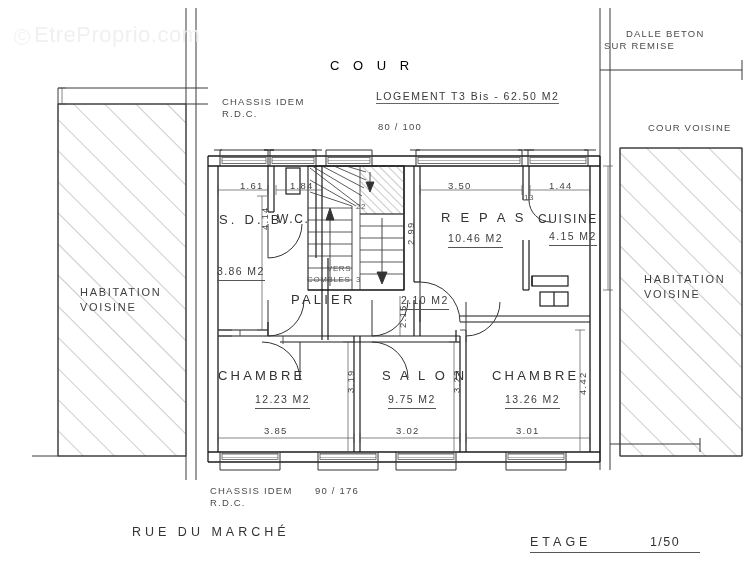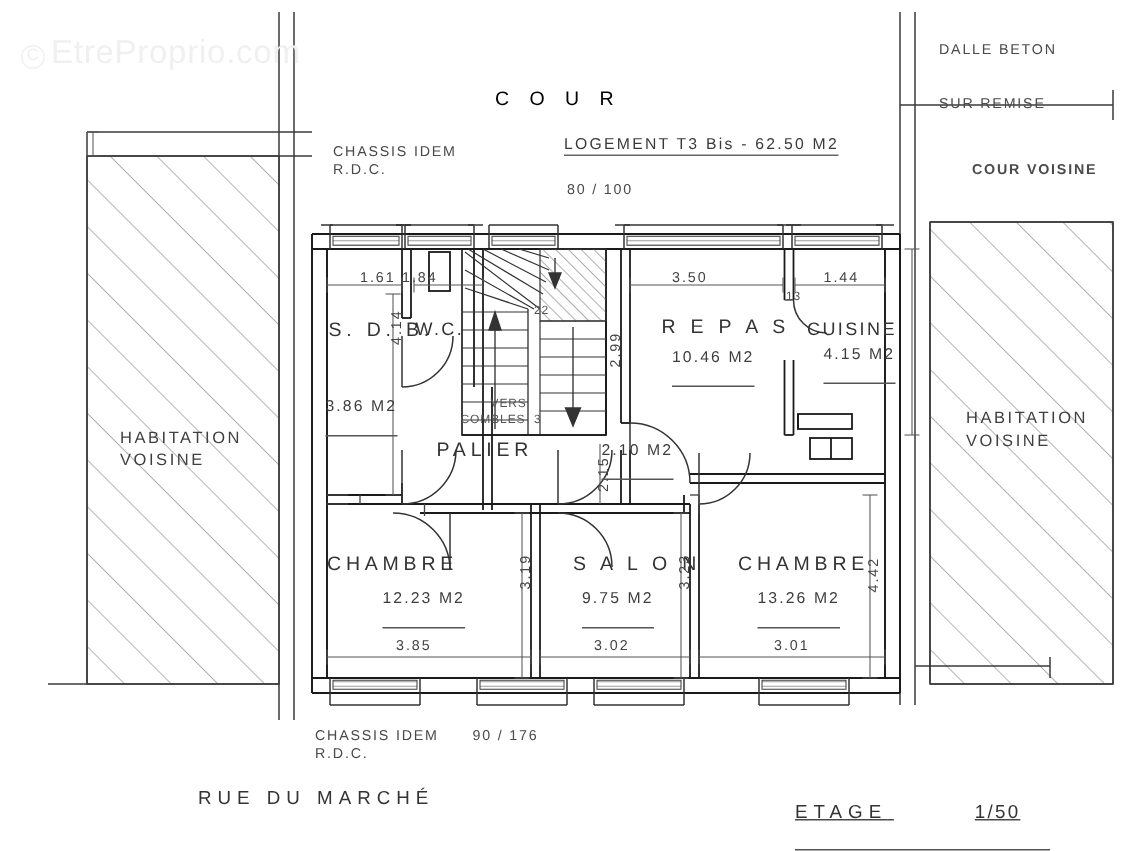--- a/index.html
+++ b/index.html
@@ -28,21 +28,21 @@
     font-size: 13px;
     letter-spacing: 3.2px;
     color: #333;
   }
   .room-name.small { font-size: 12px; letter-spacing: 1.6px; }
   .room-area {
     font-size: 10.5px;
     letter-spacing: 1.4px;
     color: #3d3d3d;
     border-bottom: 1px solid #555;
-    padding-bottom: 13px;
+    padding-bottom: 3px;
   }
   .dim {
     font-size: 9.5px;
     letter-spacing: 1.3px;
     color: #444;
   }
   .dim-v {
     font-size: 9.5px;
     letter-spacing: 1.3px;
     color: #444;
@@ -99,23 +99,22 @@
     border-radius: 50%;
     width: 16px; height: 16px;
     line-height: 13px;
     font-size: 11px;
     text-align: center;
     margin-right: 4px;
     vertical-align: 2px;
   }
   .etage-ul {
     border-bottom: 1.2px solid #555;
-    padding-bottom: 16px;
+    padding-bottom: 2px;
     display: inline-block;
-    text-decoration: underline;
   }
 </style>
 </head>
 <body>
 
 <svg id="plan" viewBox="0 0 753 567">
   <defs>
     <pattern id="hatch45" width="22" height="22" patternUnits="userSpaceOnUse" patternTransform="rotate(-45)">
       <line x1="0" y1="0" x2="0" y2="22" stroke="#9a9a9a" stroke-width="1"></line>
     </pattern>
@@ -461,37 +460,37 @@
 <div class="lbl title-big" style="left:330px; top:58px;">C O U R</div>
 
 <div class="lbl title-ul" style="left:376px; top:90px;">LOGEMENT   T3 Bis  -  62.50 M2</div>
 
 <div class="lbl note" style="left:378px; top:121px;">80 / 100</div>
 
 <div class="lbl note" style="left:222px; top:96px;">CHASSIS  IDEM</div>
 <div class="lbl note" style="left:222px; top:108px;">R.D.C.</div>
 
 <div class="lbl note" style="left:626px; top:28px;">DALLE   BETON</div>
-<div class="lbl note" style="left:626px; top:40px;margin-top:24px;">SUR   REMISE</div>
-
-<div class="lbl note" style="left:648px; top:108px;font-weight:bold;">COUR  VOISINE</div>
+<div class="lbl note" style="left:604px; top:40px;">SUR   REMISE</div>
+
+<div class="lbl note" style="left:648px; top:122px;">COUR  VOISINE</div>
 
 <div class="lbl zone" style="left:80px; top:285px;">HABITATION</div>
 <div class="lbl zone" style="left:80px; top:300px;">VOISINE</div>
 
 <div class="lbl zone" style="left:644px; top:272px;">HABITATION</div>
 <div class="lbl zone" style="left:644px; top:287px;">VOISINE</div>
 
 <div class="lbl room-name" style="left:219px; top:212px;">S. D. B.</div>
 <div class="lbl room-area" style="left:217px; top:265px;">3.86 M2</div>
 <div class="lbl dim" style="left:228px; top:180px;margin-left:12px;">1.61</div>
 <div class="dim-v lbl" style="left:259px; top:230px;">4.14</div>
 
 <div class="lbl room-name small" style="left:277px; top:212px;">W.C.</div>
-<div class="lbl dim" style="left:268px; top:180px;text-align:center;">1.84</div>
+<div class="lbl dim" style="left:290px; top:180px;text-align:center;">1.84</div>
 
 <div class="lbl room-name" style="left:441px; top:210px;">R E P A S</div>
 <div class="lbl room-area" style="left:448px; top:232px;">10.46 M2</div>
 <div class="lbl dim" style="left:448px; top:180px;">3.50</div>
 <div class="dim-v lbl" style="left:405px; top:245px;">2.99</div>
 
 <div class="lbl room-name small" style="left:538px; top:212px;">CUISINE</div>
 <div class="lbl room-area" style="left:549px; top:230px;">4.15 M2</div>
 <div class="lbl dim" style="left:549px; top:180px;">1.44</div>
 <div class="lbl tiny" style="left:524px; top:193px;">13</div>

